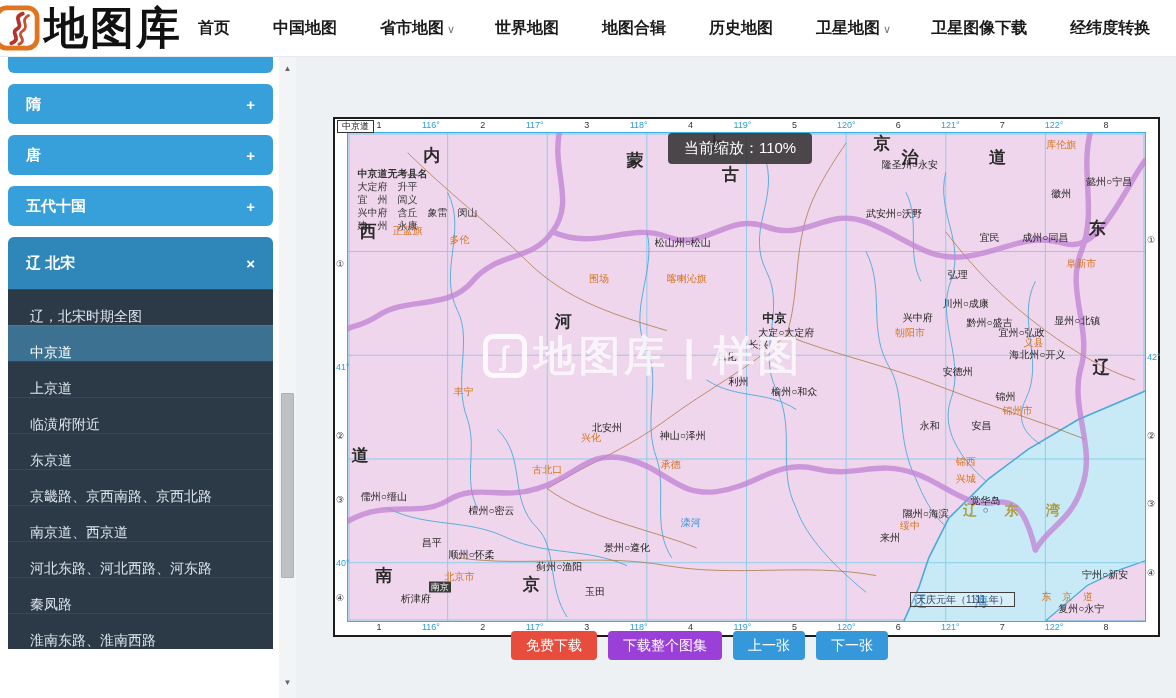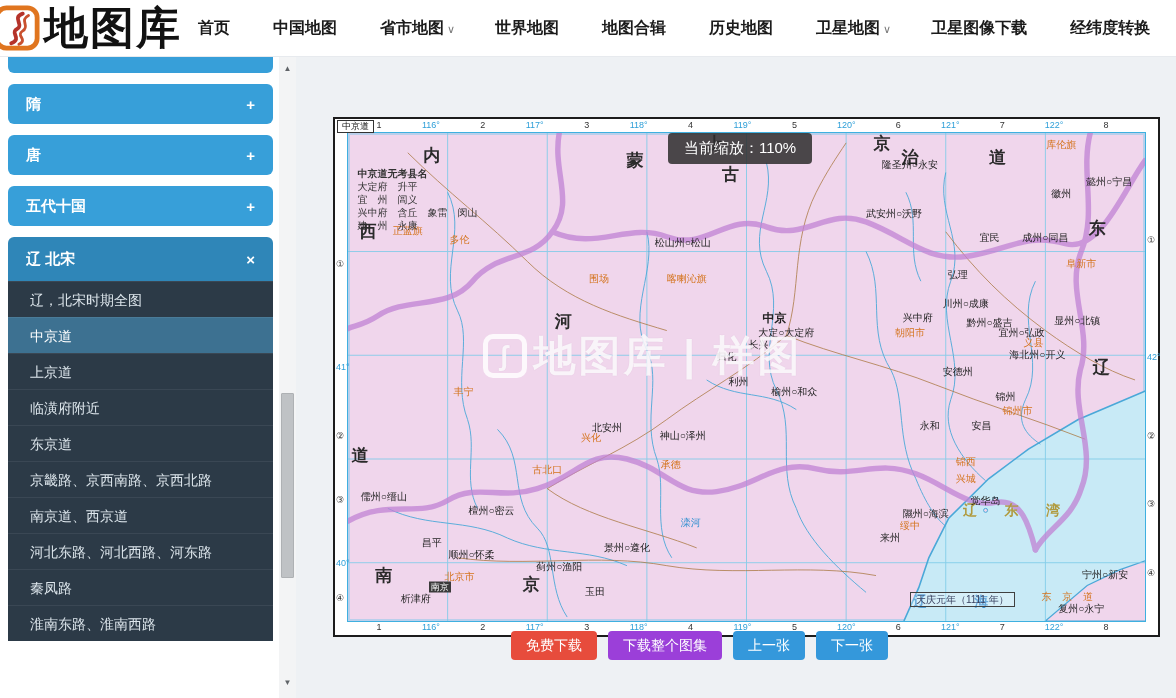--- a/index.html
+++ b/index.html
@@ -17,23 +17,23 @@
   .nav-item { font-size:16px; font-weight:700; color:#1b1b1b; margin-right:40px; cursor:pointer; }
   .nav-item .caret { font-size:11px; color:#777; font-weight:400; margin-left:3px; }
 
   
   .sidebar { position:absolute; left:0; top:57px; width:281px; bottom:0; background:#fff; overflow:hidden; }
   .acc-sliver { margin:0 8px 11px 8px; height:16px; background:#379fd9; border-radius:0 0 6px 6px; }
   .acc-item { margin:0 8px 11px 8px; height:40px; background:#379fd9; border-radius:6px;
     display:flex; align-items:center; justify-content:space-between; padding:0 18px; cursor:pointer; }
   .acc-item .acc-label { color:#fff; font-size:15px; font-weight:700; }
   .acc-item .acc-plus { color:#fff; font-size:15px; font-weight:700; }
-  .acc-item.expanded { background:#2f86b8; height:44px; margin-bottom:0; border-radius:6px 6px 0 0;gap:10px; }
+  .acc-item.expanded { background:#2f86b8; height:52px; margin-bottom:0; border-radius:6px 6px 0 0;gap:10px; }
   .sub-list { margin:0 8px; background:#2c3a47; list-style:none; min-height:330px; }
-  .sub-item { padding:0 22px; height:36px; line-height:36px; color:#dde6ec; font-size:14px;
+  .sub-item { padding:8px 22px; height:36px; line-height:36px; color:#dde6ec; font-size:14px;
     border-top:1px solid rgba(255,255,255,0.07); cursor:pointer; overflow:hidden; white-space:nowrap; }
   .sub-item.selected { background:#3d7191; color:#fff; }
 
   
   .sb { position:absolute; left:279px; top:57px; width:17px; bottom:0; background:#f3f4f5; z-index:25; }
   .sb-arrow { position:absolute; left:0; width:17px; height:16px; display:flex; align-items:center;
     justify-content:center; color:#606468; font-size:8px; cursor:pointer; }
   .sb-arrow.up { top:3px; } .sb-arrow.down { bottom:8px; }
   .sb-thumb { position:absolute; left:2px; width:13px; top:336px; height:185px;
     background:#bfc2c5; border:1px solid #aeb1b4; border-radius:1px; cursor:pointer; }

